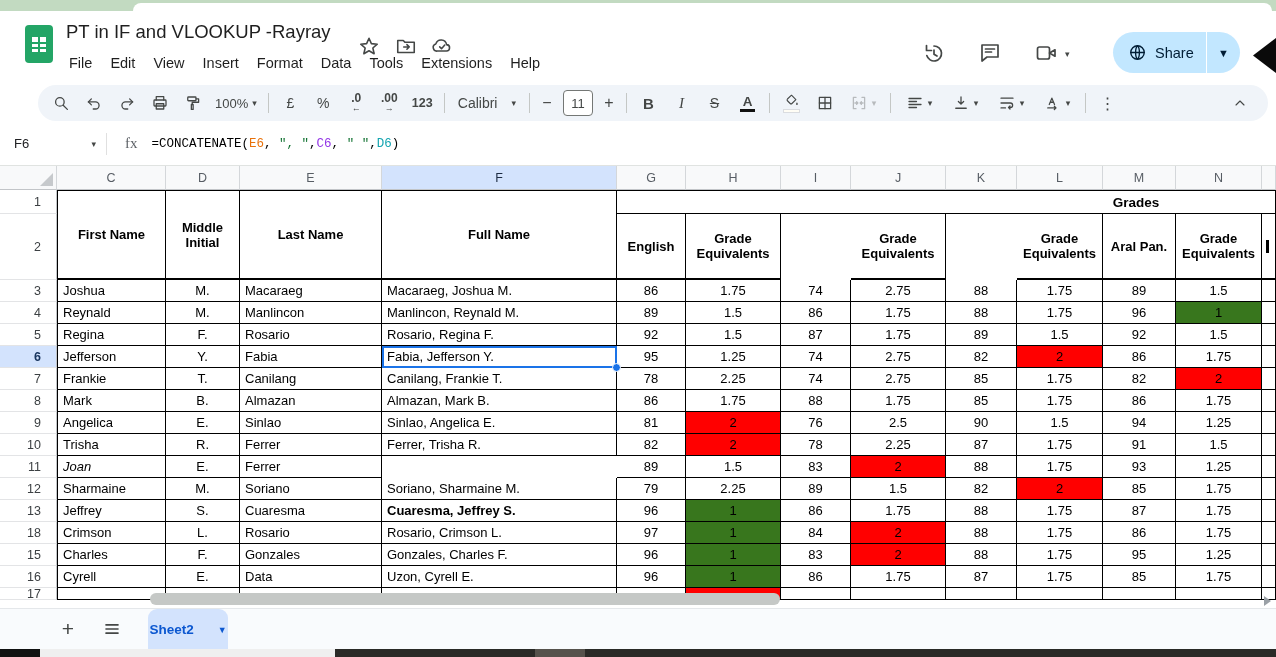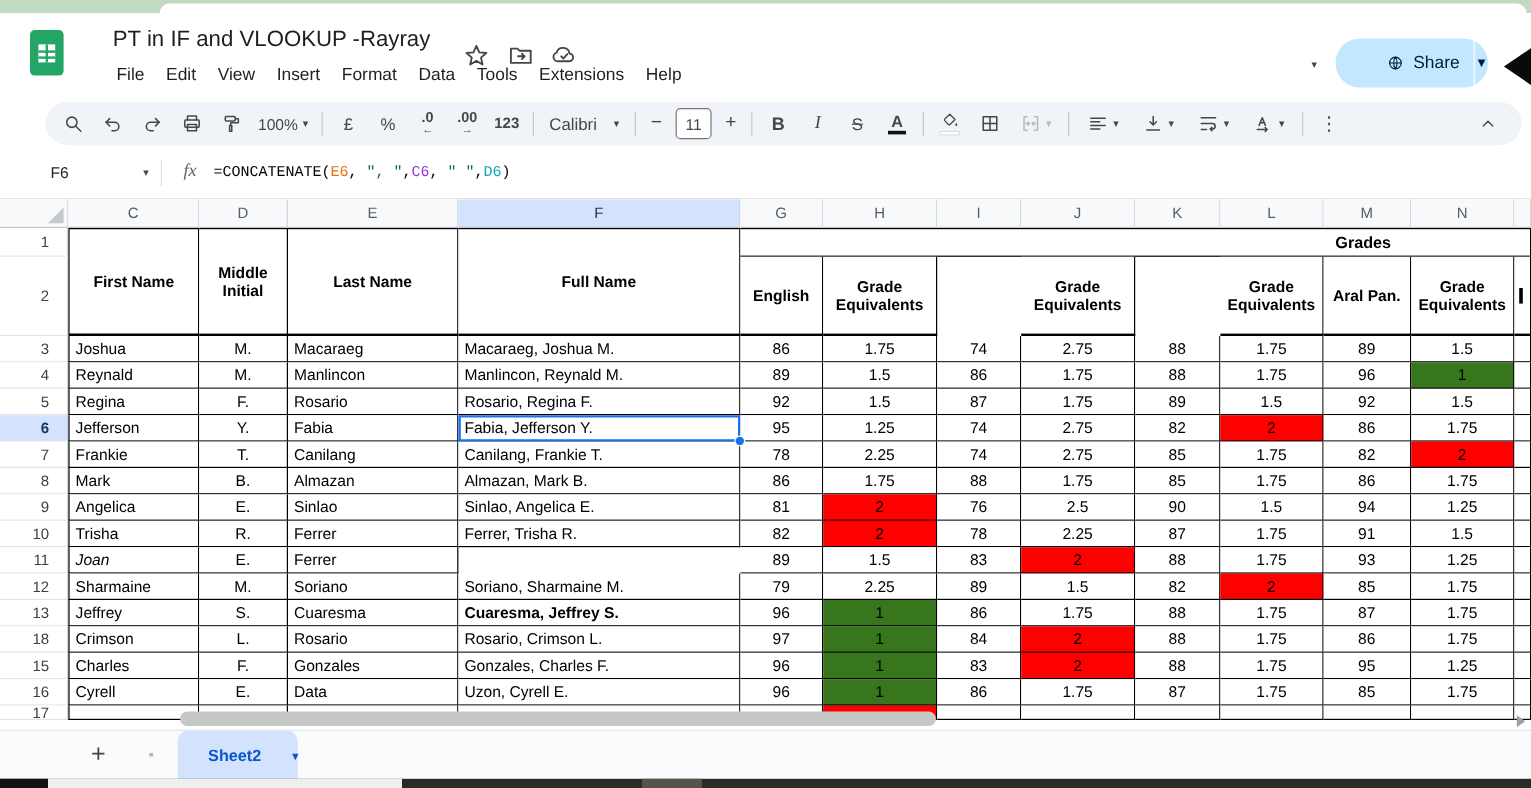--- a/index.html
+++ b/index.html
@@ -1,18 +1,18 @@
 <!DOCTYPE html>
 <html><head>
 <meta charset="utf-8">
 <style>
   html,body{margin:0;padding:0;}
   body{width:1276px;height:657px;position:relative;overflow:hidden;background:#fff;
        font-family:"Liberation Sans",sans-serif;color:#202124;}
-  .abs{position:absolute;box-sizing:border-box;padding-left:28px;}
+  .abs{position:absolute;box-sizing:border-box;}
   svg{display:block;}
   .ic{stroke:#444746;fill:none;stroke-width:1.7;stroke-linecap:round;stroke-linejoin:round;}
 
   
   #tabstrip{left:0;top:0;width:1276px;height:11px;background:#c2dac1;}
   #browser-tab{left:133px;top:3px;width:1139px;height:8px;background:#fff;border-radius:9px 9px 0 0;}
 
   
   #appbar{left:0;top:11px;width:1276px;height:74px;background:#fff;}
   #logo{left:25px;top:14px;width:28px;height:38px;background:#23a566;border-radius:4px;}
@@ -52,21 +52,21 @@
   .bar.black{background:#111;}
   .bar.white{background:#fffdf5;border:1px solid #dadce0;height:2px;}
   .greyed .ic{stroke:#b7babd;}
   .greyed .caret{color:#b7babd;}
 
   
   #formulabar{left:0;top:122px;width:1276px;height:44px;background:#fff;
               border-bottom:1px solid #e0e3e1;display:flex;align-items:center;}
   #namebox{width:86px;padding-left:14px;font-size:13px;display:flex;align-items:center;justify-content:space-between;}
   #fbar-div{width:1px;height:22px;background:#e0e0e0;margin:0 10px 0 6px;}
-  #fx{font-family:"Liberation Serif",serif;font-style:italic;font-size:15px;color:#5f6368;margin:0 14px 0 8px;text-align:right;}
+  #fx{font-family:"Liberation Serif",serif;font-size:15px;color:#5f6368;margin:0 14px 0 8px;text-align:right;}
   #formula-tokens{font-family:"Liberation Mono",monospace;font-size:12.5px;white-space:pre;}
 
   
   #sheet{left:0;top:166px;width:1276px;height:434px;background:#fff;overflow:hidden;}
   .cell{position:absolute;box-sizing:border-box;display:flex;align-items:center;
         overflow:hidden;white-space:nowrap;font-size:13px;color:#000;}
   .tb{background:#fff;border-right:1px solid #000;border-bottom:1px solid #000;}
   .top{border-top:1px solid #000;}
   .leftedge{border-left:1px solid #000;}
   .thickbottom{border-bottom-width:2px;}
@@ -87,21 +87,21 @@
   #selhandle{width:9px;height:9px;border-radius:50%;background:#1a73e8;border:1.5px solid #fff;}
 
   
   #hscroll{left:150px;top:593px;width:630px;height:12px;background:#c5c8c6;border-radius:7px;z-index:5;}
   #scrollarrow{left:1264px;top:596px;width:0;height:0;border-top:5px solid transparent;
       border-bottom:5px solid transparent;border-left:7px solid #9aa0a6;z-index:5;}
   #tabbar{left:0;top:608px;width:1276px;height:41px;background:#f9fbfd;border-top:1px solid #e4e7ea;}
   #addsheet{left:52px;top:4px;width:32px;height:32px;display:flex;align-items:center;justify-content:center;
             font-size:21px;color:#444746;}
   #allsheets{left:96px;top:4px;width:32px;height:32px;display:flex;align-items:center;justify-content:center;}
-  #sheet-tab{left:148px;top:0;width:100px;height:41px;background:#d3e3fd;border-radius:9px 9px 0 0;
+  #sheet-tab{left:148px;top:0;width:80px;height:41px;background:#d3e3fd;border-radius:9px 9px 0 0;
              display:flex;align-items:center;justify-content:center;gap:24px;}
   #sheet-tab .lbl{font-size:13.5px;font-weight:700;color:#0b57d0;}
   #sheet-tab .car{font-size:9px;color:#0b57d0;}
   #taskbar{left:0;top:649px;width:1276px;height:8px;background:#2a2a27;}
   .tseg{position:absolute;top:0;height:8px;}
 </style>
 </head>
 <body>
 
 <div id="tabstrip" class="abs">

